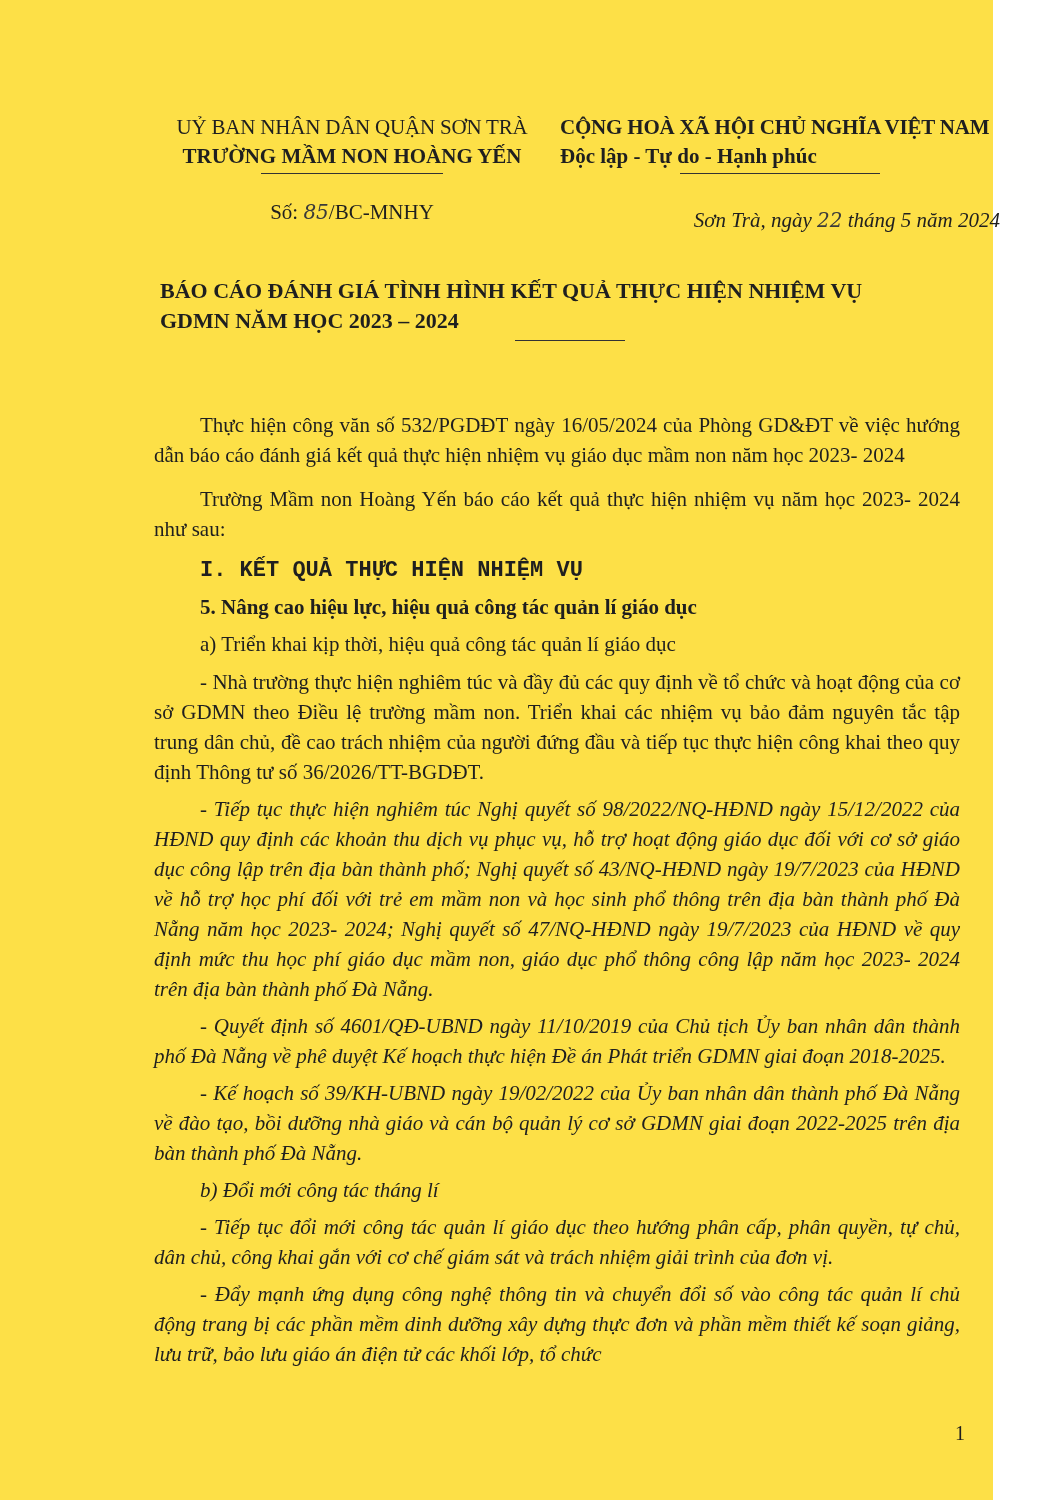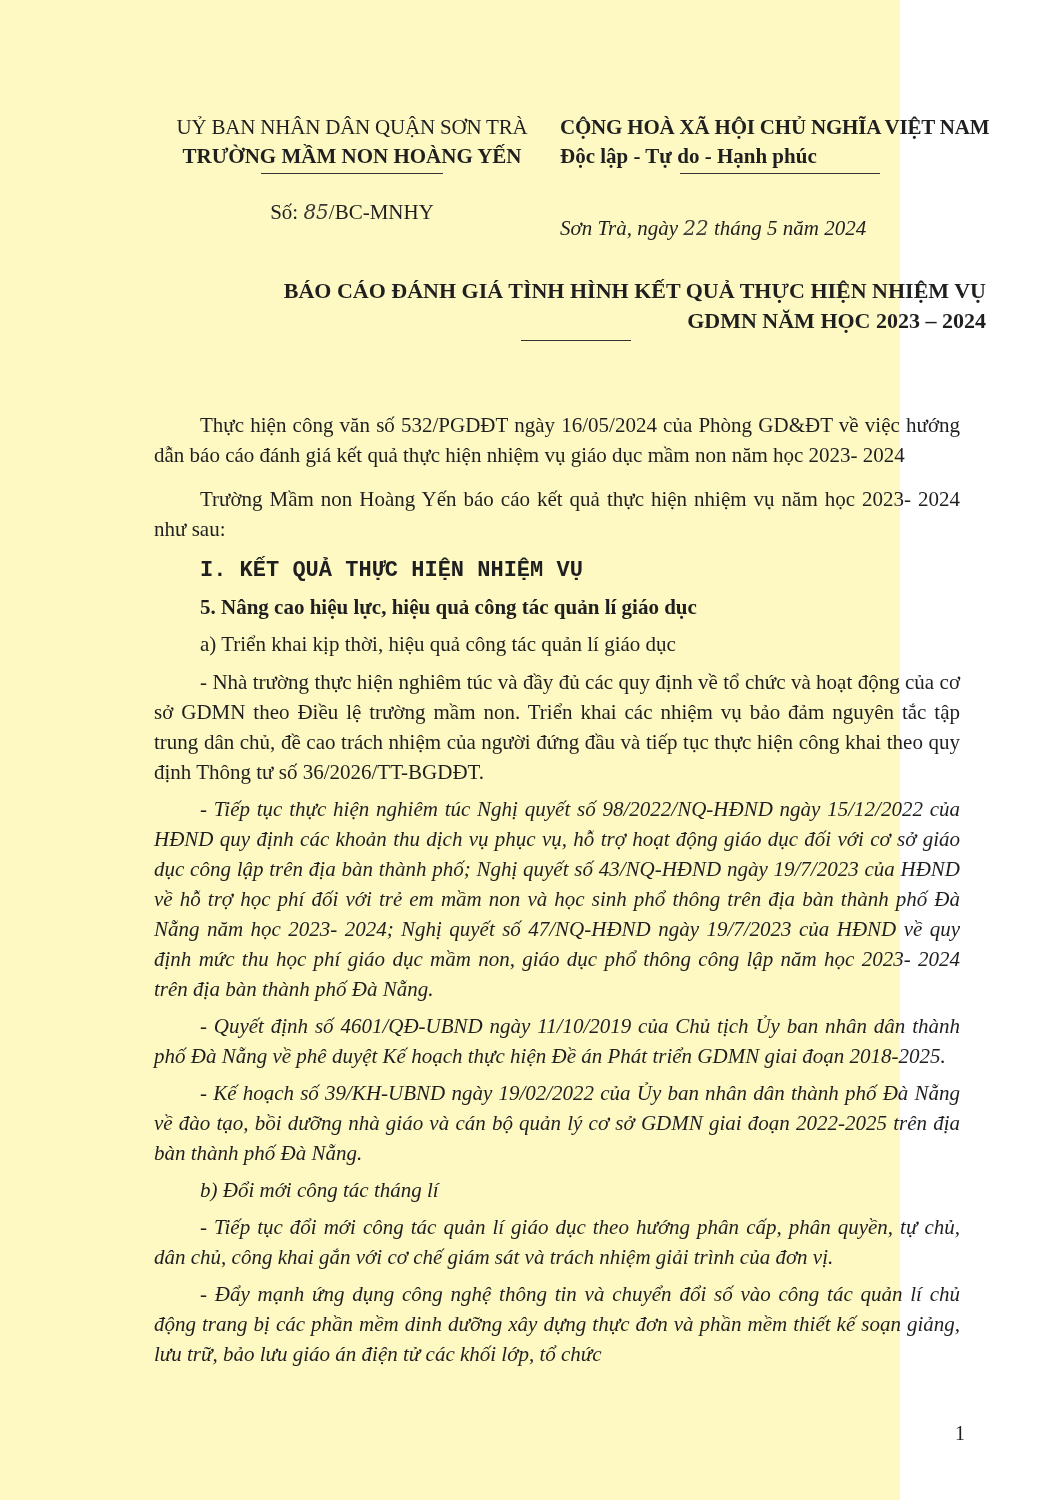--- a/index.html
+++ b/index.html
@@ -1,34 +1,34 @@
 <!DOCTYPE html>
 <html><head>
 <meta charset="utf-8">
 <style>
   html, body { margin: 0; padding: 0; background: #ffffff; }
   body { width: 1060px; height: 1500px; position: relative; overflow: hidden;
          font-family: "Liberation Serif", "DejaVu Serif", serif; color: #1f1f1f; }
-  .page { position: absolute; left: 0; top: 0; width: 900px; height: 1500px; background: #fef9c3; }
+  .page { position: absolute; left: 0; top: 0; width: 993px; height: 1500px; background: #fde047; }
 
   .hdr-left { position: absolute; left: 152px; top: 113px; width: 400px; text-align: center; }
   .hdr-right { position: absolute; left: 560px; top: 113px; width: 440px; text-align: left; }
   .hdr-line1 { font-size: 21px; letter-spacing: -0.2px; line-height: 28px; white-space: nowrap; }
   .hdr-line1.bold { font-weight: bold; }
   .hdr-line2 { font-size: 21px; font-weight: bold; line-height: 30px; white-space: nowrap; }
   .uline { height: 1px; background: #333; margin: 2px auto 0; }
   .hdr-left .uline { width: 182px; }
   .hdr-right .uline { width: 200px; }
 
   .docno { position: absolute; left: 152px; top: 200px; width: 400px; text-align: center; font-size: 21px; }
   .hand { font-family: "DejaVu Serif", serif; font-style: italic; color: #3a3a3a; font-size: 20px; }
-  .place-date { position: absolute; left: 560px; top: 216px; width: 440px; text-align: left;
+  .place-date { position: absolute; left: 560px; top: 208px; width: 440px; text-align: right;
                 font-size: 21px; font-style: italic; }
 
-  .title { position: absolute; left: 166px; top: 276px; width: 820px; text-align: right;
+  .title { position: absolute; left: 160px; top: 276px; width: 820px; text-align: left;
            font-weight: bold; font-size: 22px; line-height: 30px; }
   .title-uline { width: 110px; height: 1px; background: #333; margin: 4px auto 0; }
 
   .body { position: absolute; left: 154px; top: 410px; width: 806px; font-size: 21px; line-height: 30px;
           text-align: justify; }
   .p { margin: 0; }
   .indent { text-indent: 46px; }
   .gap { margin-top: 14px; }
   .h1 { font-weight: bold; font-size: 22px; margin-top: 12px; padding-left: 46px; font-family: Liberation Mono, monospace; }
   .h2 { font-weight: bold; font-size: 21px; margin-top: 6px; padding-left: 46px; }

